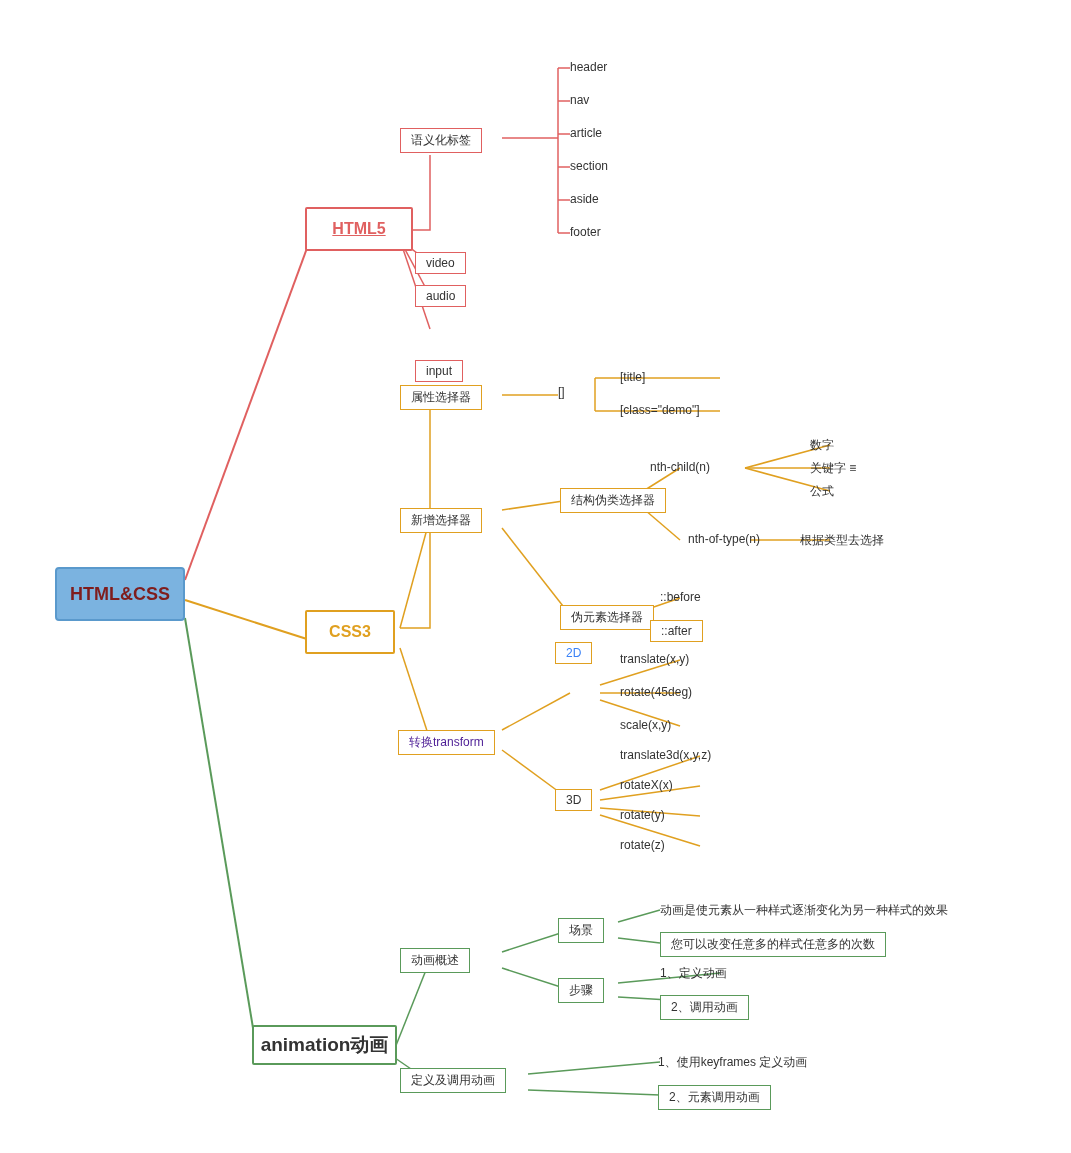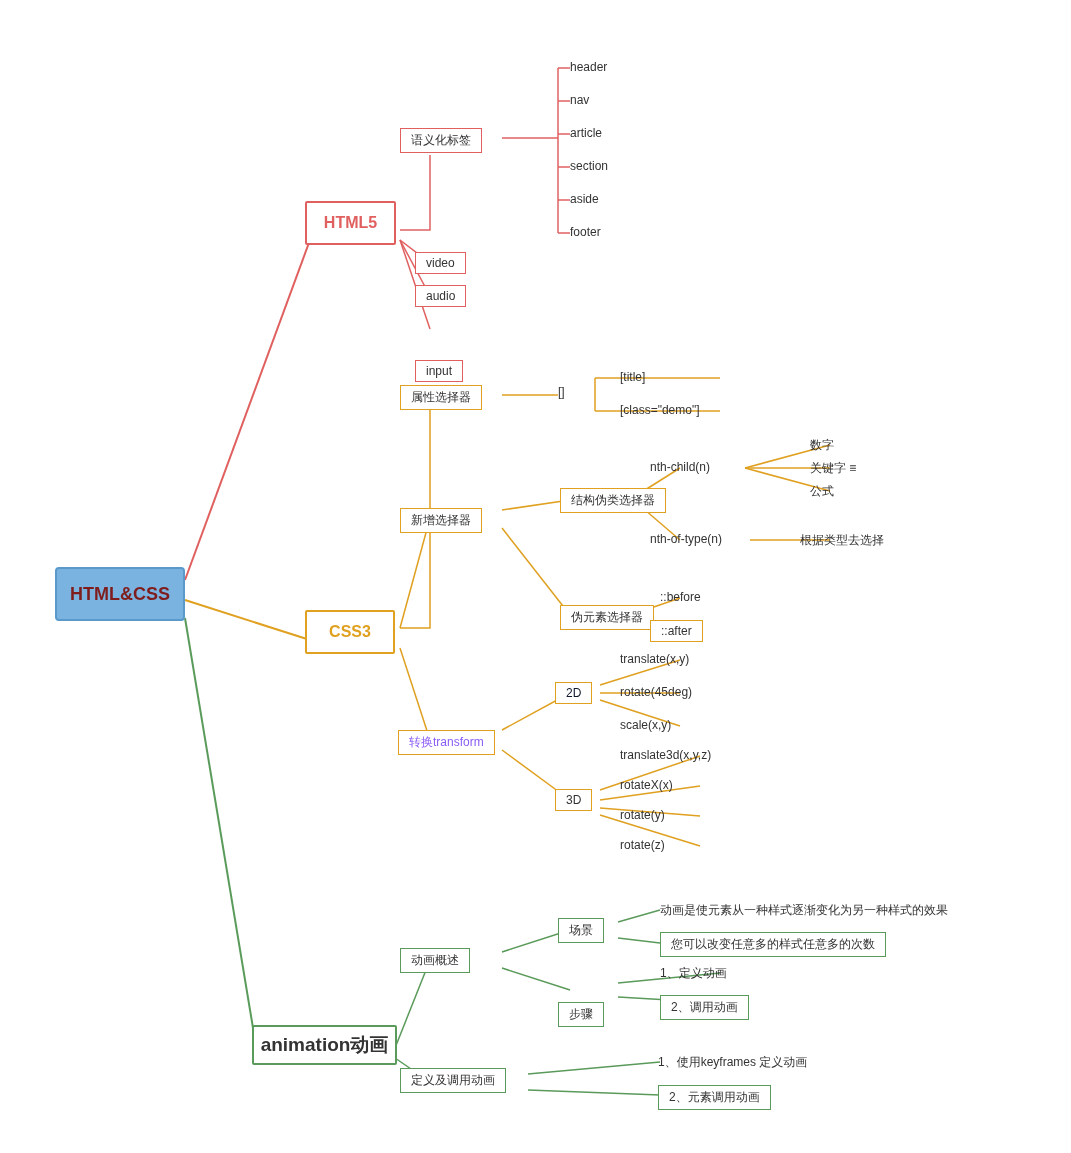--- a/index.html
+++ b/index.html
@@ -174,21 +174,21 @@
   <line x1="618" y1="997" x2="720" y2="1003" stroke="#5a9a5a" stroke-width="1.5"></line>
 
   <line x1="528" y1="1074" x2="660" y2="1062" stroke="#5a9a5a" stroke-width="1.5"></line>
   <line x1="528" y1="1090" x2="660" y2="1095" stroke="#5a9a5a" stroke-width="1.5"></line>
 </svg>
 
 <div class="node root-node" style="left:55px; top:567px; width:130px; height:54px;">
   <span>HTML&amp;CSS</span>
 </div>
 
-<div class="node node-box html5-node" style="left:305px; top:201px; width:91px; height:44px;">
+<div class="node node-box html5-node" style="left:305px; top:207px; width:108px; height:44px;text-decoration:underline;">
   <span>HTML5</span>
 </div>
 
 <div class="node node-box css3-node" style="left:305px; top:610px; width:90px; height:44px;">
   <span>CSS3</span>
 </div>
 
 <div class="node node-box anim-node" style="left:252px; top:1025px; width:145px; height:40px;">
   <span>animation动画</span>
 </div>
@@ -254,42 +254,42 @@
   </div>
 <div class="node leaf-text" style="left:810px; top:437px;">
     <span>数字</span>
   </div>
 <div class="node leaf-text" style="left:810px; top:460px;">
     <span>关键字  ≡</span>
   </div>
 <div class="node leaf-text" style="left:810px; top:483px;">
     <span>公式</span>
   </div>
-<div class="node leaf-text" style="left:650px; top:532px;">
+<div class="node leaf-text" style="left:688px; top:532px;">
     <span>nth-of-type(n)</span>
   </div>
 <div class="node leaf-text" style="left:800px; top:532px;">
     <span>根据类型去选择</span>
   </div>
 
 <div class="node branch-label" style="left:560px; top:605px; border-color:#e0a020; color:#333;">
   <span>伪元素选择器</span>
 </div>
 <div class="node leaf-text" style="left:660px; top:590px;">
     <span>::before</span>
   </div>
 <div class="node branch-label" style="left:650px; top:620px; border-color:#e0a020; color:#333;">
     <span>::after</span>
   </div>
 
-<div class="node branch-label" style="left:398px; top:730px; border-color:#e0a020; color:#8b5cf6;">
+<div class="node branch-label" style="left:398px; top:730px; border-color:#e0a020; color:#4c1d95;">
   <span>转换transform</span>
 </div>
 
-<div class="node branch-label" style="left:555px; top:682px; border-color:#e0a020; color:#0f172a; min-width:36px; text-align:center;">
+<div class="node branch-label" style="left:555px; top:642px; border-color:#e0a020; color:#3b82f6; min-width:36px; text-align:center;">
   <span>2D</span>
 </div>
 
 <div class="node branch-label" style="left:555px; top:789px; border-color:#e0a020; color:#333; min-width:36px; text-align:center;">
   <span>3D</span>
 </div>
 
 <div class="node leaf-text" style="left:620px; top:652px;">
     <span>translate(x,y)</span>
   </div>
@@ -318,21 +318,21 @@
 </div>
 
 <div class="node branch-label" style="left:400px; top:1068px; border-color:#5a9a5a; color:#333;">
   <span>定义及调用动画</span>
 </div>
 
 <div class="node branch-label" style="left:558px; top:918px; border-color:#5a9a5a; color:#333;">
   <span>场景</span>
 </div>
 
-<div class="node branch-label" style="left:558px; top:1002px; border-color:#5a9a5a; color:#333;">
+<div class="node branch-label" style="left:558px; top:978px; border-color:#5a9a5a; color:#333;">
   <span>步骤</span>
 </div>
 
 <div class="node leaf-text" style="left:660px; top:902px; font-size:12px;">
     <span>动画是使元素从一种样式逐渐变化为另一种样式的效果</span>
   </div>
 <div class="node branch-label" style="left:660px; top:932px; border-color:#5a9a5a; color:#333; font-size:12px;">
     <span>您可以改变任意多的样式任意多的次数</span>
   </div>
 

